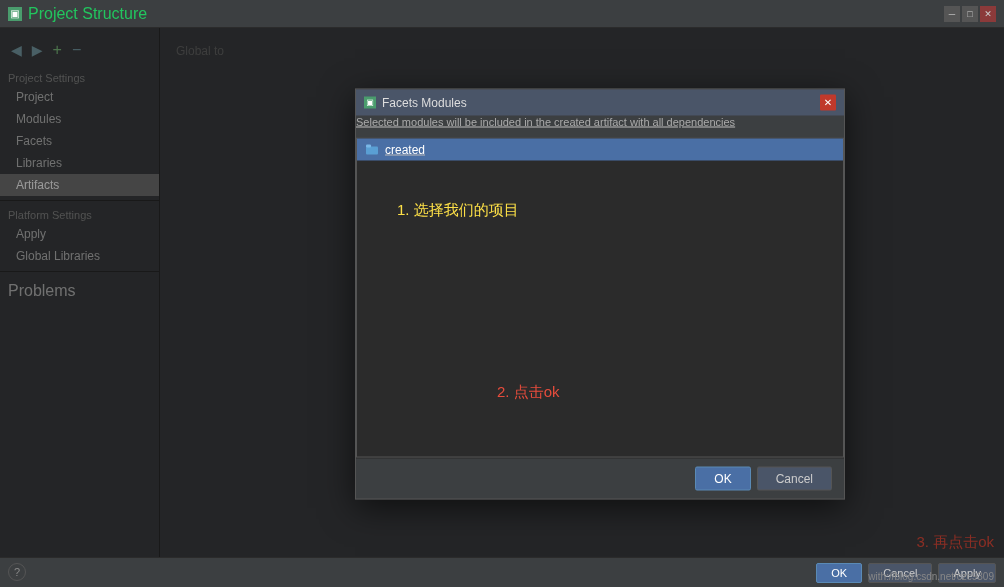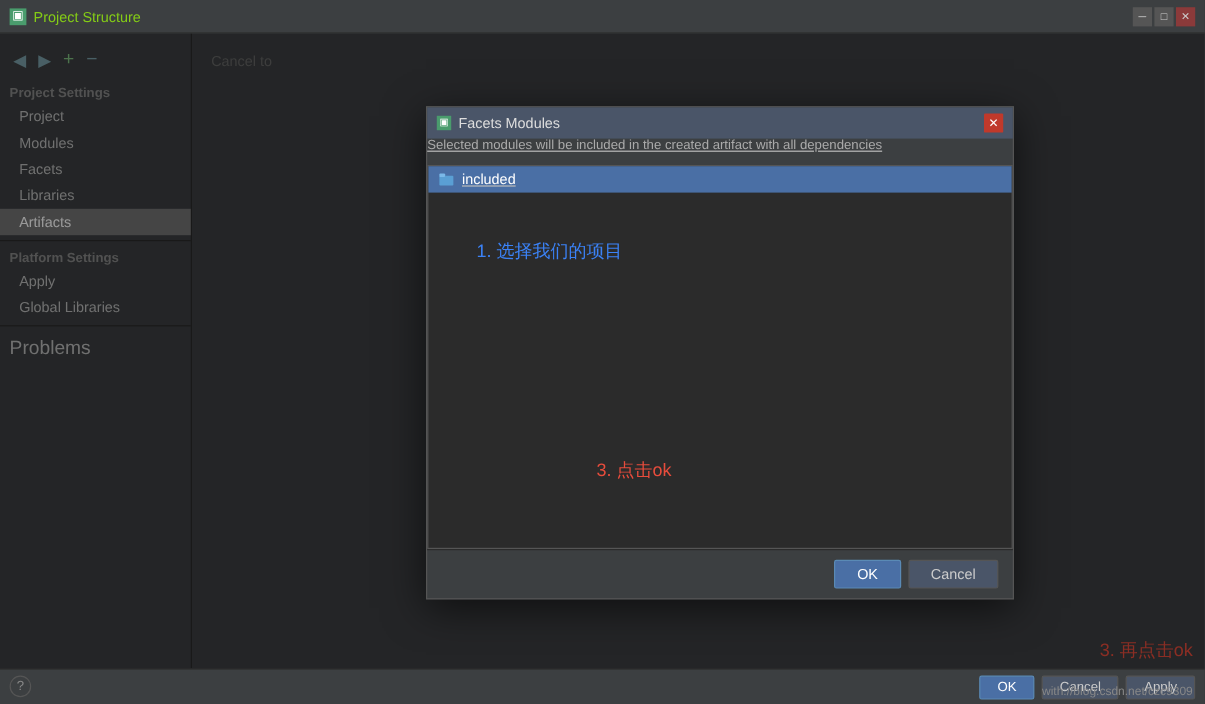--- a/index.html
+++ b/index.html
@@ -28,22 +28,22 @@
       height: 14px;
       background: #4a9c6d;
       margin-right: 6px;
       display: inline-block;
       font-size: 10px;
       color: white;
       text-align: center;
       line-height: 14px;
     }
     .title-bar-text {
-      color: #84cc16;
-      font-size: 12px;
+      color: #22c55e;
+      font-size: 16px;
     }
     .title-bar-controls {
       margin-left: auto;
       display: flex;
       gap: 2px;
     }
     .title-bar-btn {
       width: 16px;
       height: 16px;
       background: #555;
@@ -83,21 +83,21 @@
       border: none;
       color: #7a9fa8;
       font-size: 14px;
       cursor: pointer;
       padding: 1px 3px;
     }
     .sidebar-section-label {
       color: #888;
       font-size: 11px;
       padding: 4px 8px 2px 8px;
-      font-weight: bold;
+      font-weight: normal;
       text-transform: none;
     }
     .sidebar-item {
       padding: 4px 8px 4px 16px;
       cursor: pointer;
       color: #bbbbbb;
       font-size: 12px;
     }
     .sidebar-item.active {
       background: #737373;
@@ -396,21 +396,21 @@
     </div>
 
     <div class="sidebar-divider"></div>
 
     <div class="sidebar-problems">
       <span>Problems</span>
     </div>
   </div>
 
   <div class="content-area">
-    <span class="nothing-text">Cancel to</span>
+    <span class="nothing-text">Global to</span>
   </div>
 </div>
 
 <div class="bottom-bar">
   <button class="bottom-btn primary">OK</button>
   <button class="bottom-btn">Cancel</button>
   <button class="bottom-btn">Apply</button>
 </div>
 
 <div class="help-icon">
@@ -432,28 +432,28 @@
     <div class="modal-description">Selected modules will be included in the created artifact with all dependencies</div>
 
     <div class="module-list">
       <div class="module-item">
         <span class="module-icon">
           <svg viewBox="0 0 12 12" fill="none">
             <rect x="0" y="3" width="12" height="8" rx="1" fill="#5a9fd4"></rect>
             <rect x="0" y="1" width="5" height="3" rx="1" fill="#7ab8e8"></rect>
           </svg>
         </span>
-        <span class="module-name">included</span>
+        <span class="module-name">created</span>
       </div>
 
       <div style="position:relative; height:200px;">
-        <span class="annotation annotation-1" style="color:#3b82f6; font-size:15px; position:absolute; top:40px; left:40px;text-align:right;">1. 选择我们的项目</span>
+        <span class="annotation annotation-1" style="color:#fde047; font-size:15px; position:absolute; top:40px; left:40px;text-align:right;">1. 选择我们的项目</span>
       </div>
 
-      <span class="annotation annotation-2" style="color:#e74c3c; font-size:15px; position:absolute; bottom:55px; left:140px;">3. 点击ok</span>
+      <span class="annotation annotation-2" style="color:#e74c3c; font-size:15px; position:absolute; bottom:55px; left:140px;">2. 点击ok</span>
     </div>
   </div>
 
   <div class="modal-footer">
     <button class="modal-btn primary">OK</button>
     <button class="modal-btn">Cancel</button>
   </div>
 </div>
 
 <div class="bottom-annotation">

